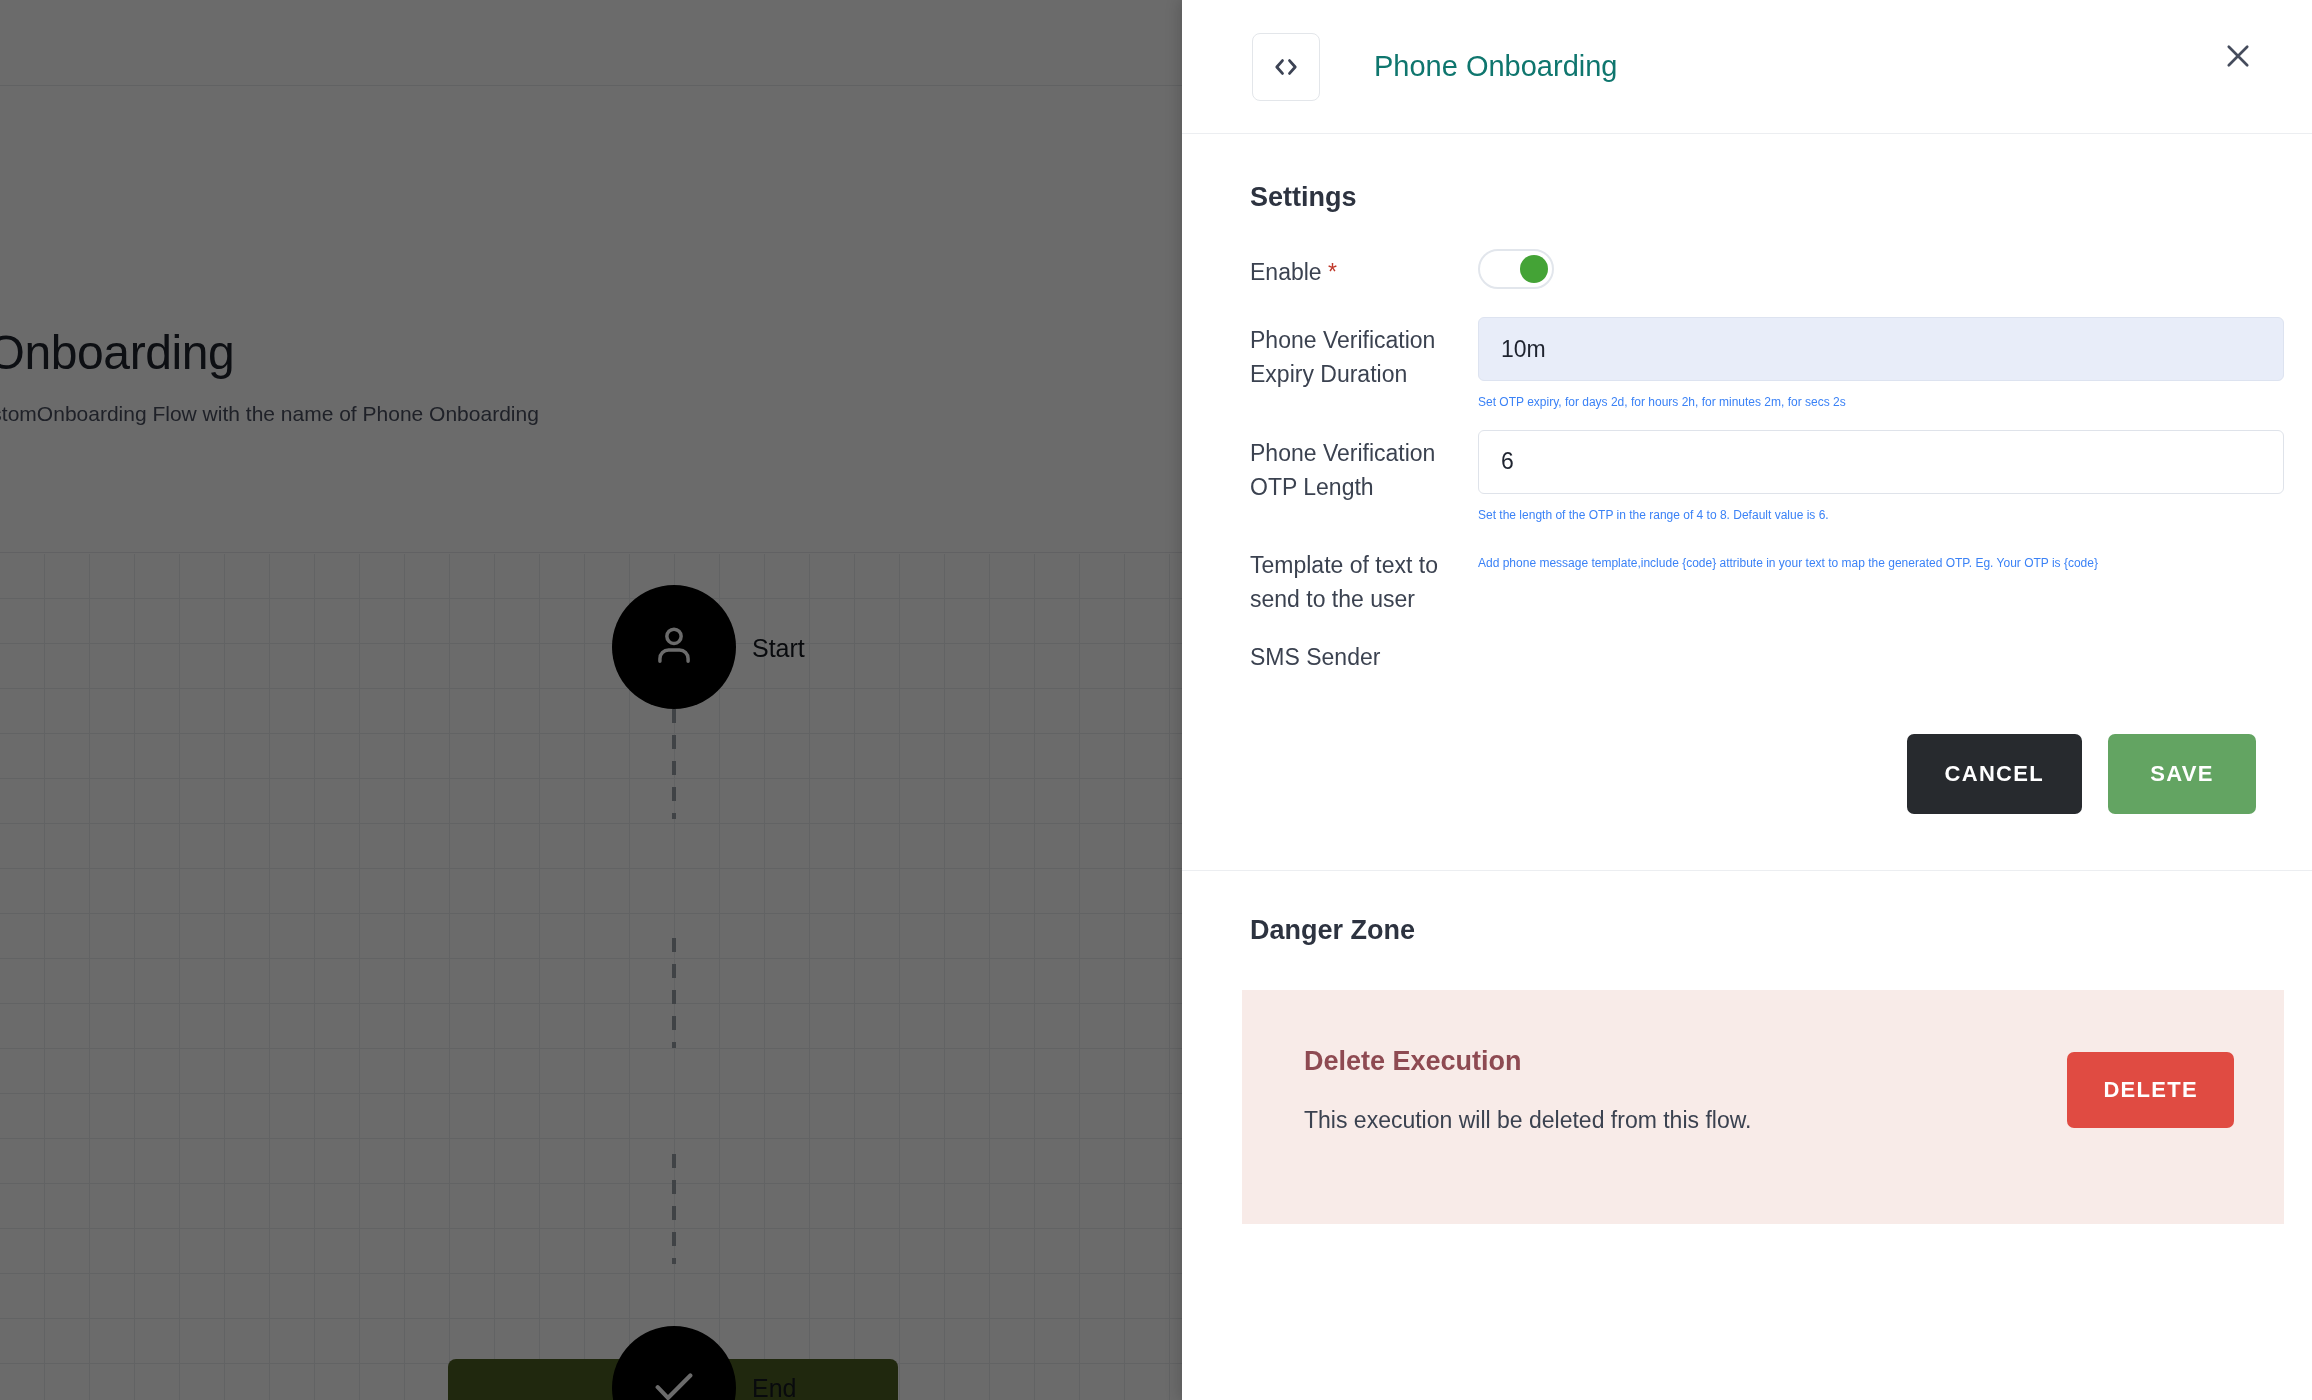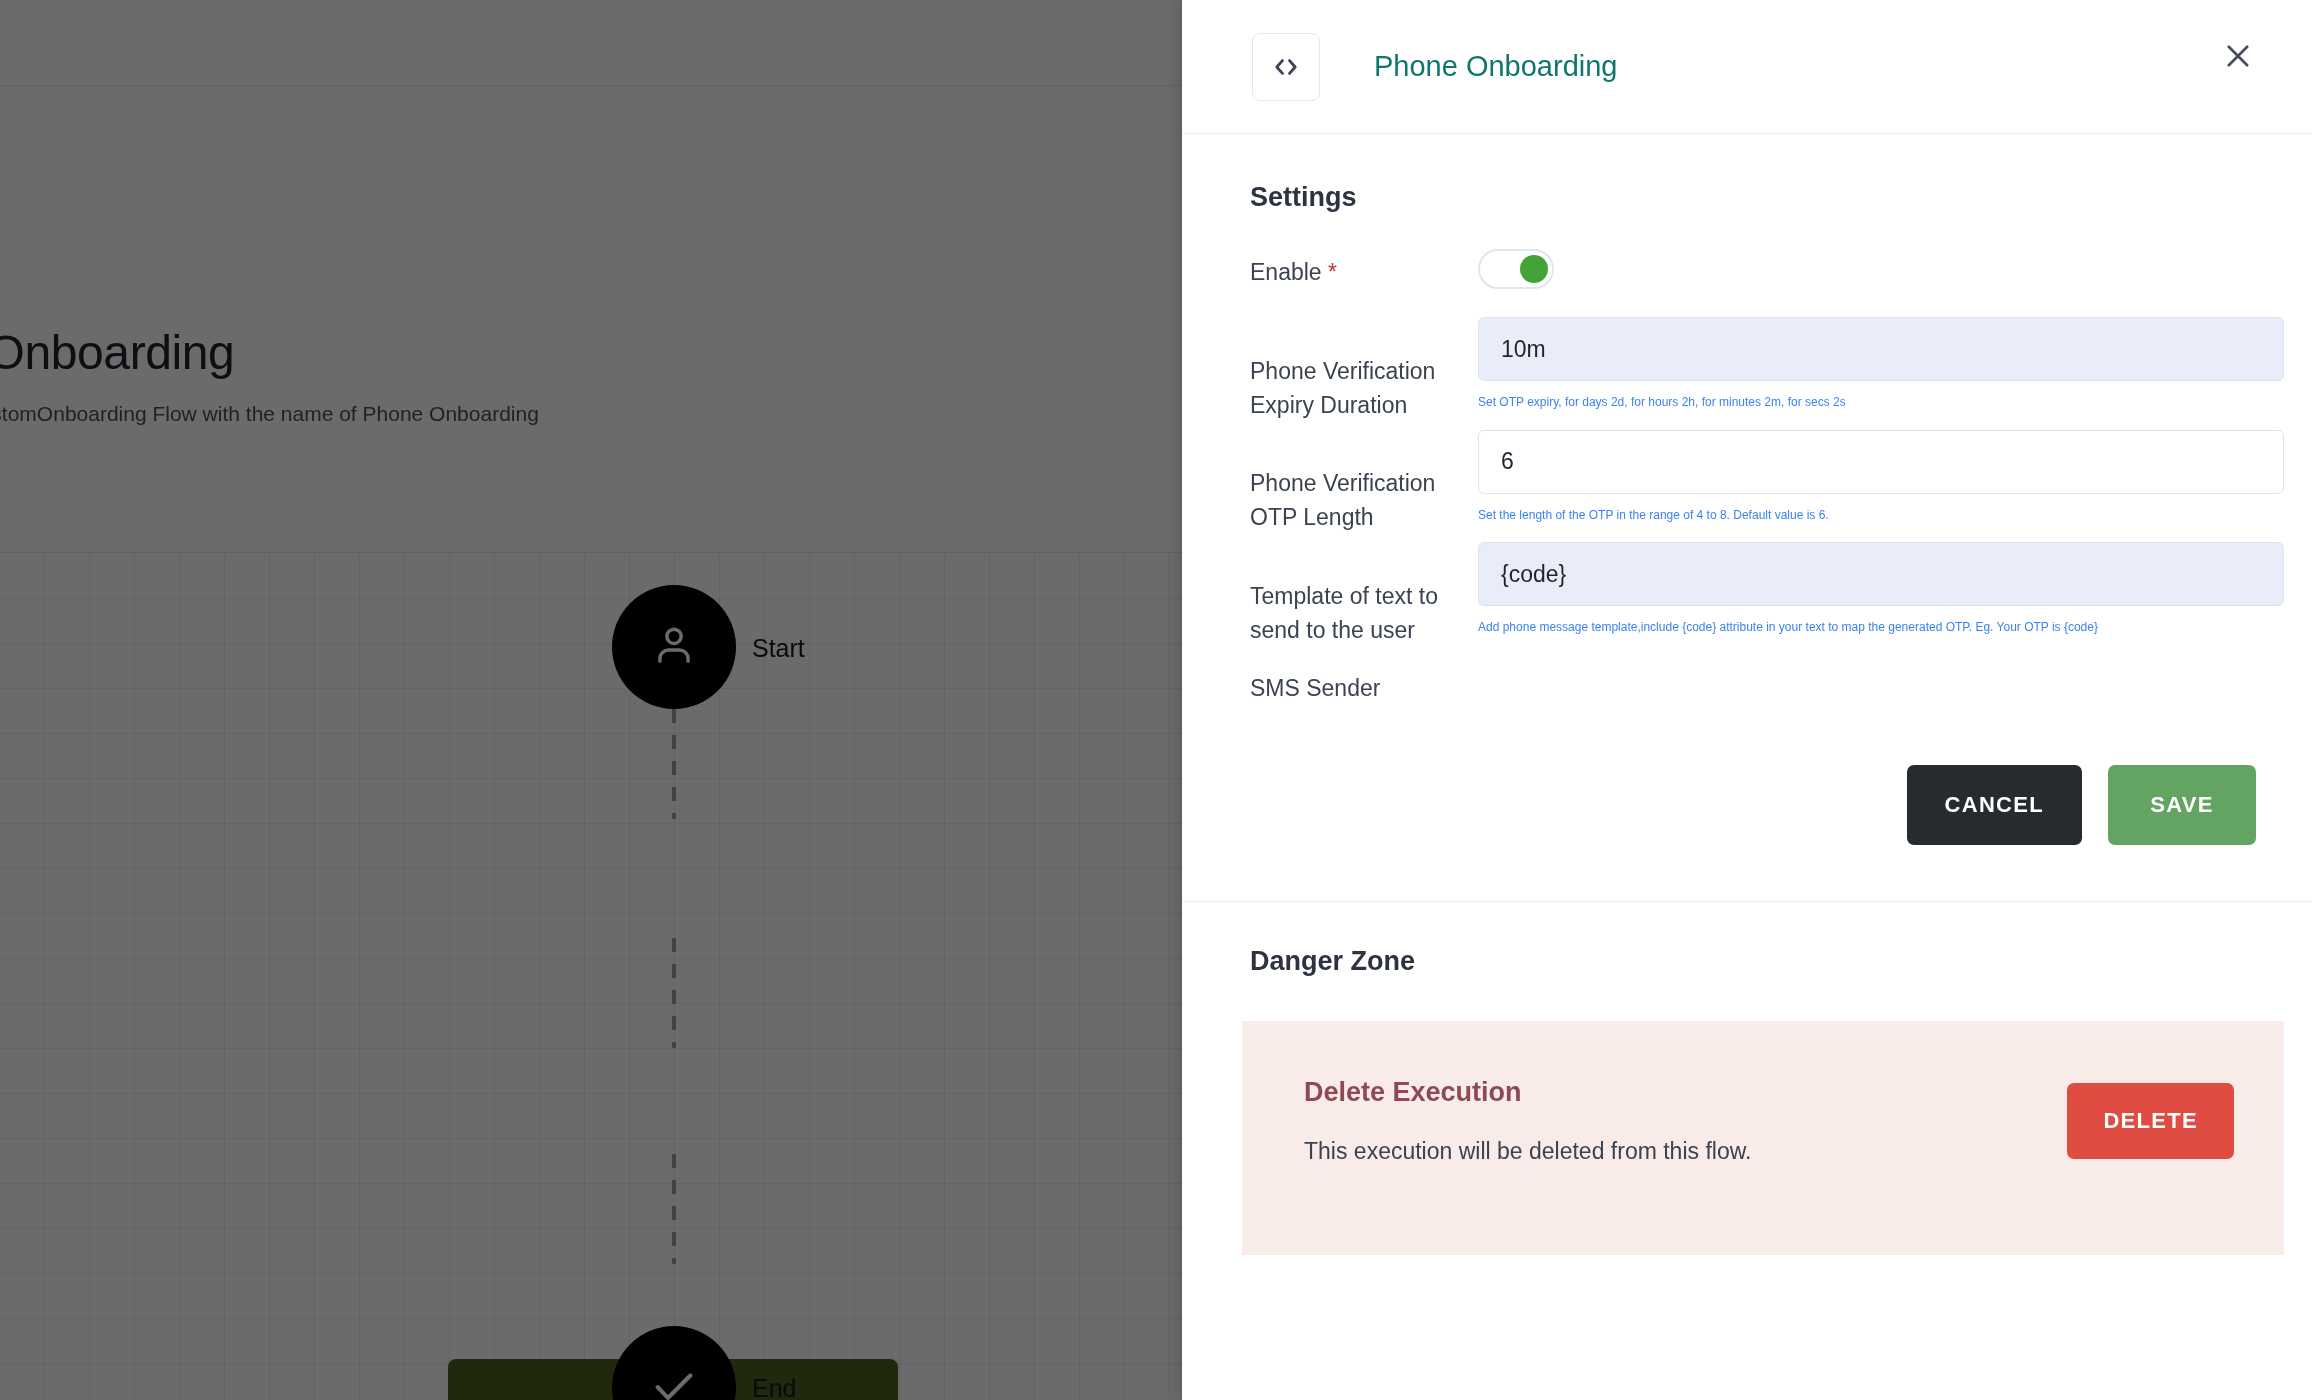--- a/index.html
+++ b/index.html
@@ -96,21 +96,21 @@
   }
 
   .panel-body { position: relative; }
 
   .sec-title {
     font-size: 27px; font-weight: 700; color: #2d3340;
     padding: 48px 0 0 68px;
   }
 
   .form { padding: 36px 28px 0 68px; }
-  .row { display: flex; align-items: flex-end; margin-bottom: 8px; }
+  .row { display: flex; align-items: flex-start; margin-bottom: 8px; }
   .row-label {
     width: 228px; flex: 0 0 228px; font-size: 23px; color: #3b4250;
     line-height: 1.48; padding-top: 6px;
   }
   .req { color: #c0392b; }
   .row-ctl { flex: 1 1 auto; min-width: 0; }
 
   .toggle {
     width: 76px; height: 40px; border-radius: 22px;
     background: #ffffff; border: 2px solid #e2e6ec;
@@ -267,21 +267,20 @@
           <div class="row-label">Phone Verification OTP Length</div>
           <div class="row-ctl">
             <input class="tinput" value="6" style="">
             <div class="hint">Set the length of the OTP in the range of 4 to 8. Default value is 6.</div>
           </div>
         </div>
 
         <div class="row">
           <div class="row-label">Template of text to send to the user</div>
           <div class="row-ctl">
-            <input class="tinput filled" value="{code}" style="">
             <div class="hint">Add phone message template,include {code} attribute in your text to map the generated OTP. Eg. Your OTP is {code}</div>
           </div>
         </div>
 
         <div class="row" style="margin-top:18px;">
           <div class="row-label">SMS Sender</div>
         </div>
 
         <div class="actions">
           <button class="btn btn-cancel">CANCEL</button>

